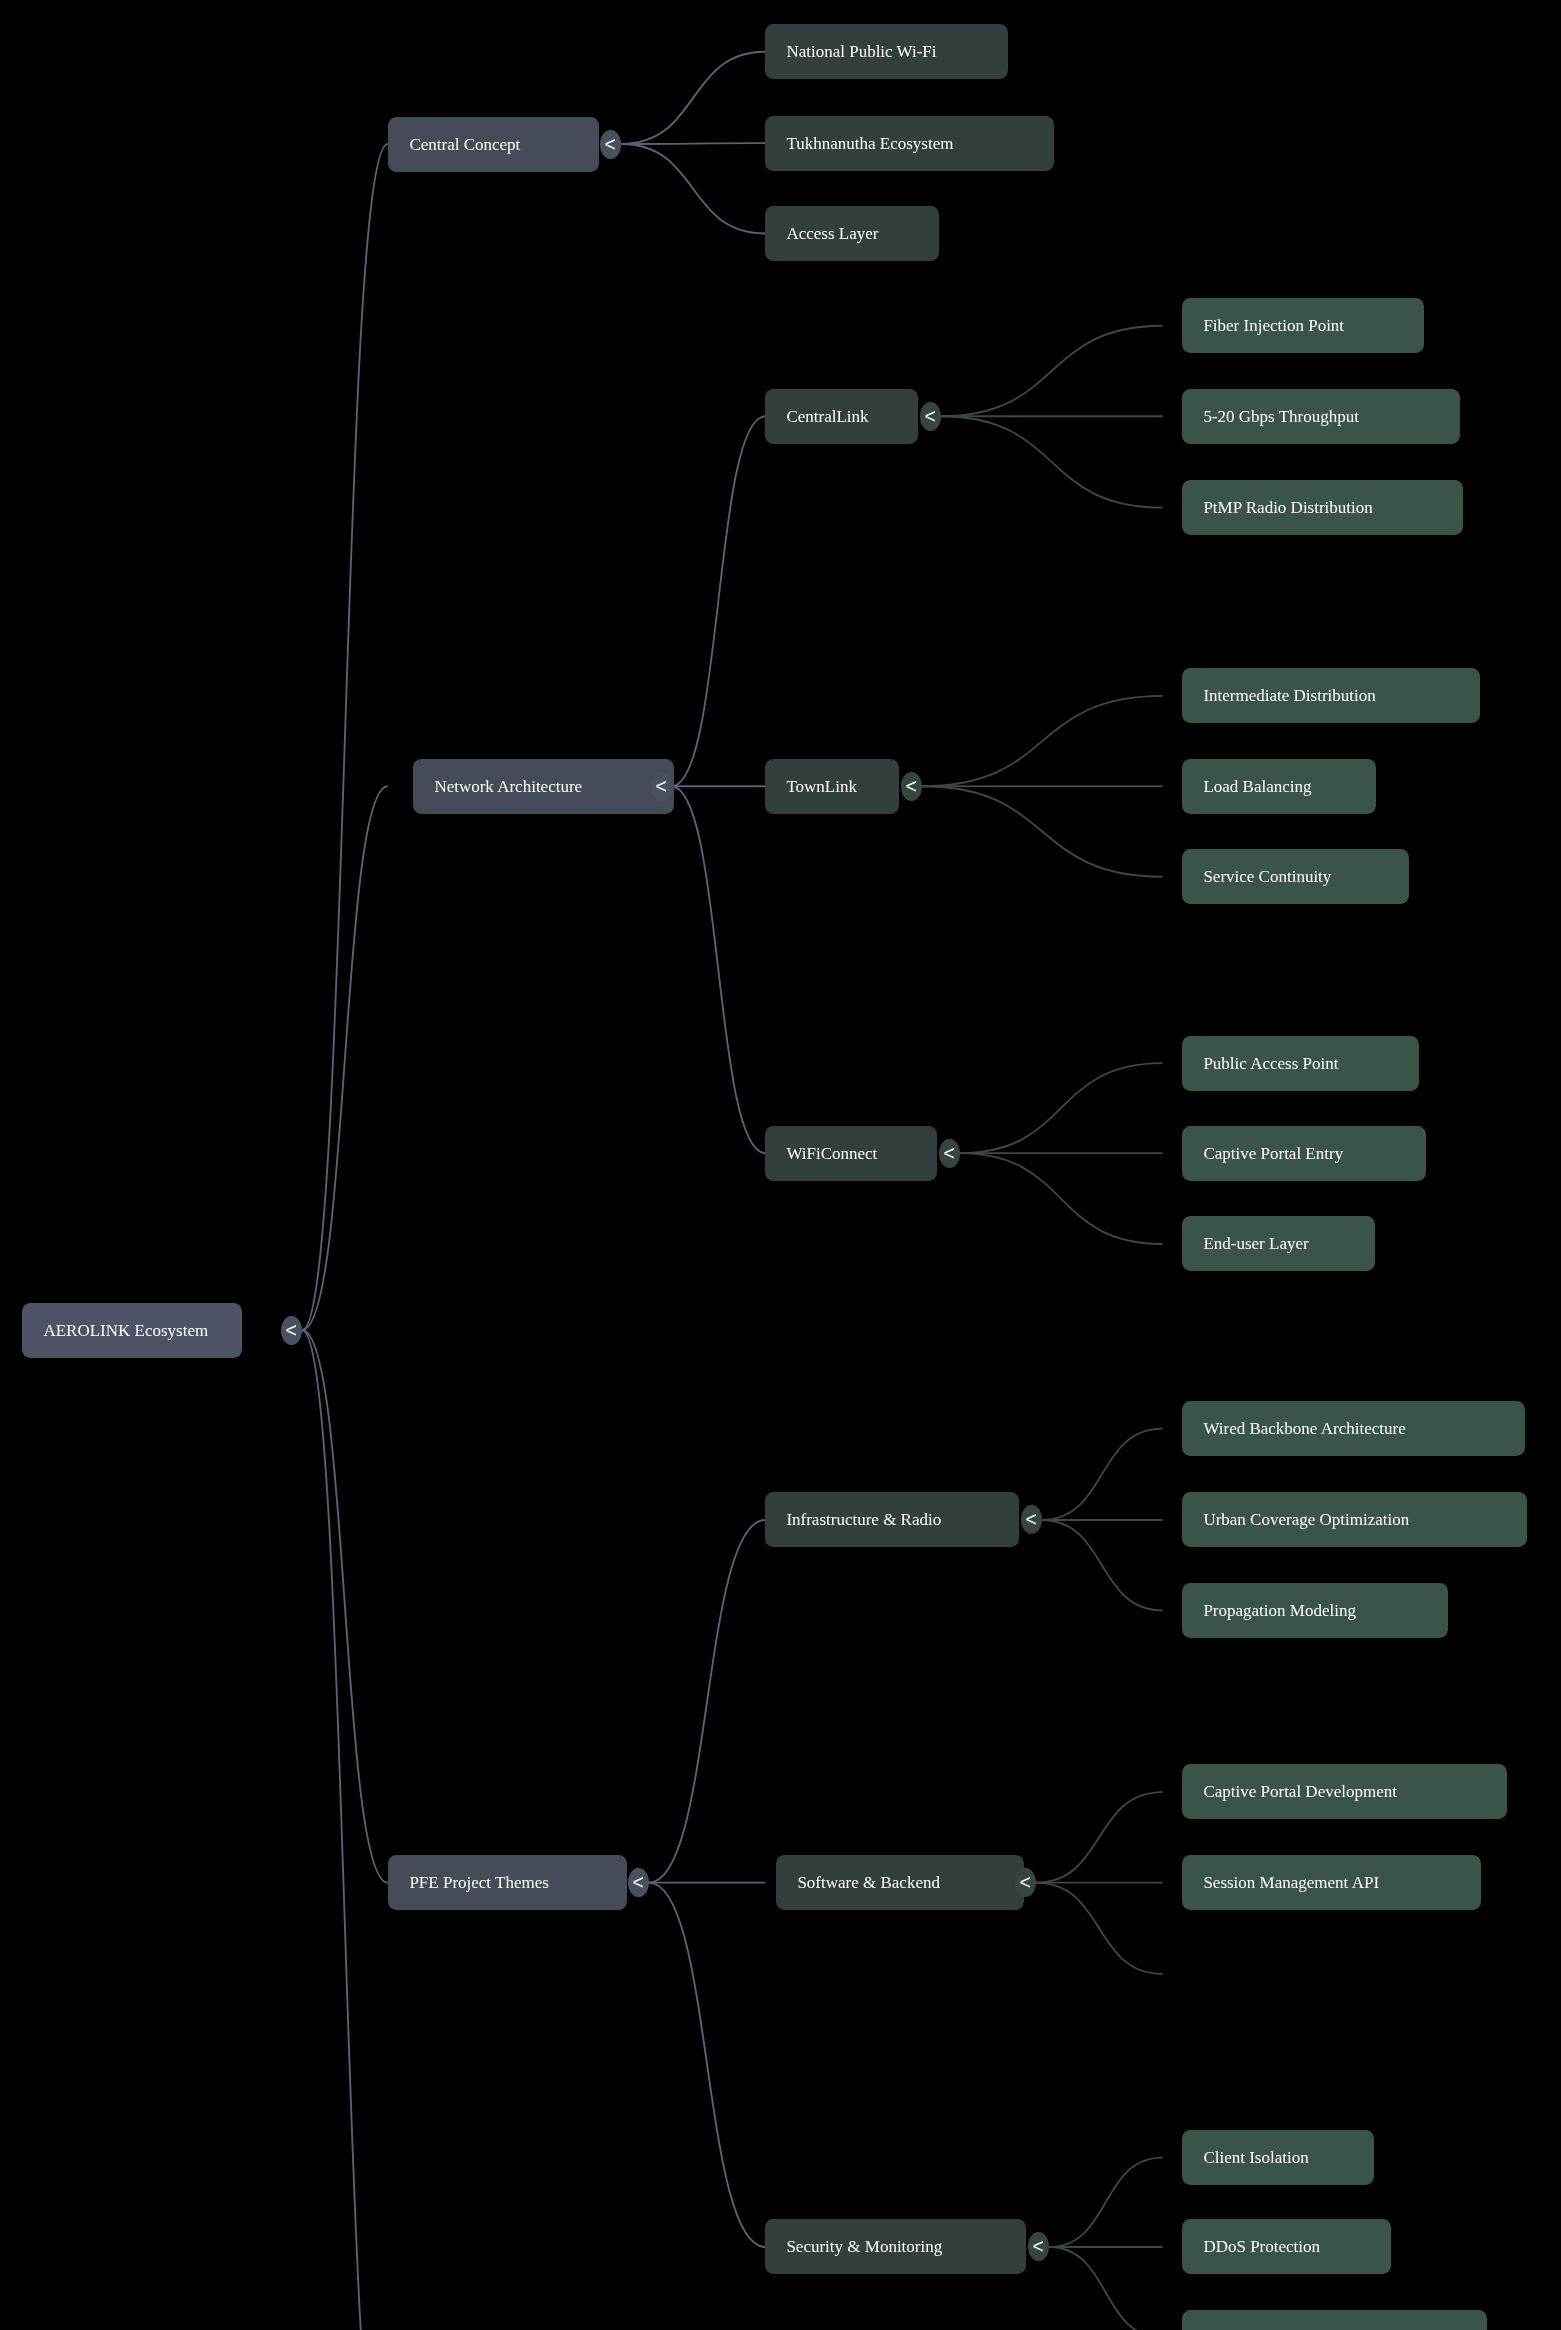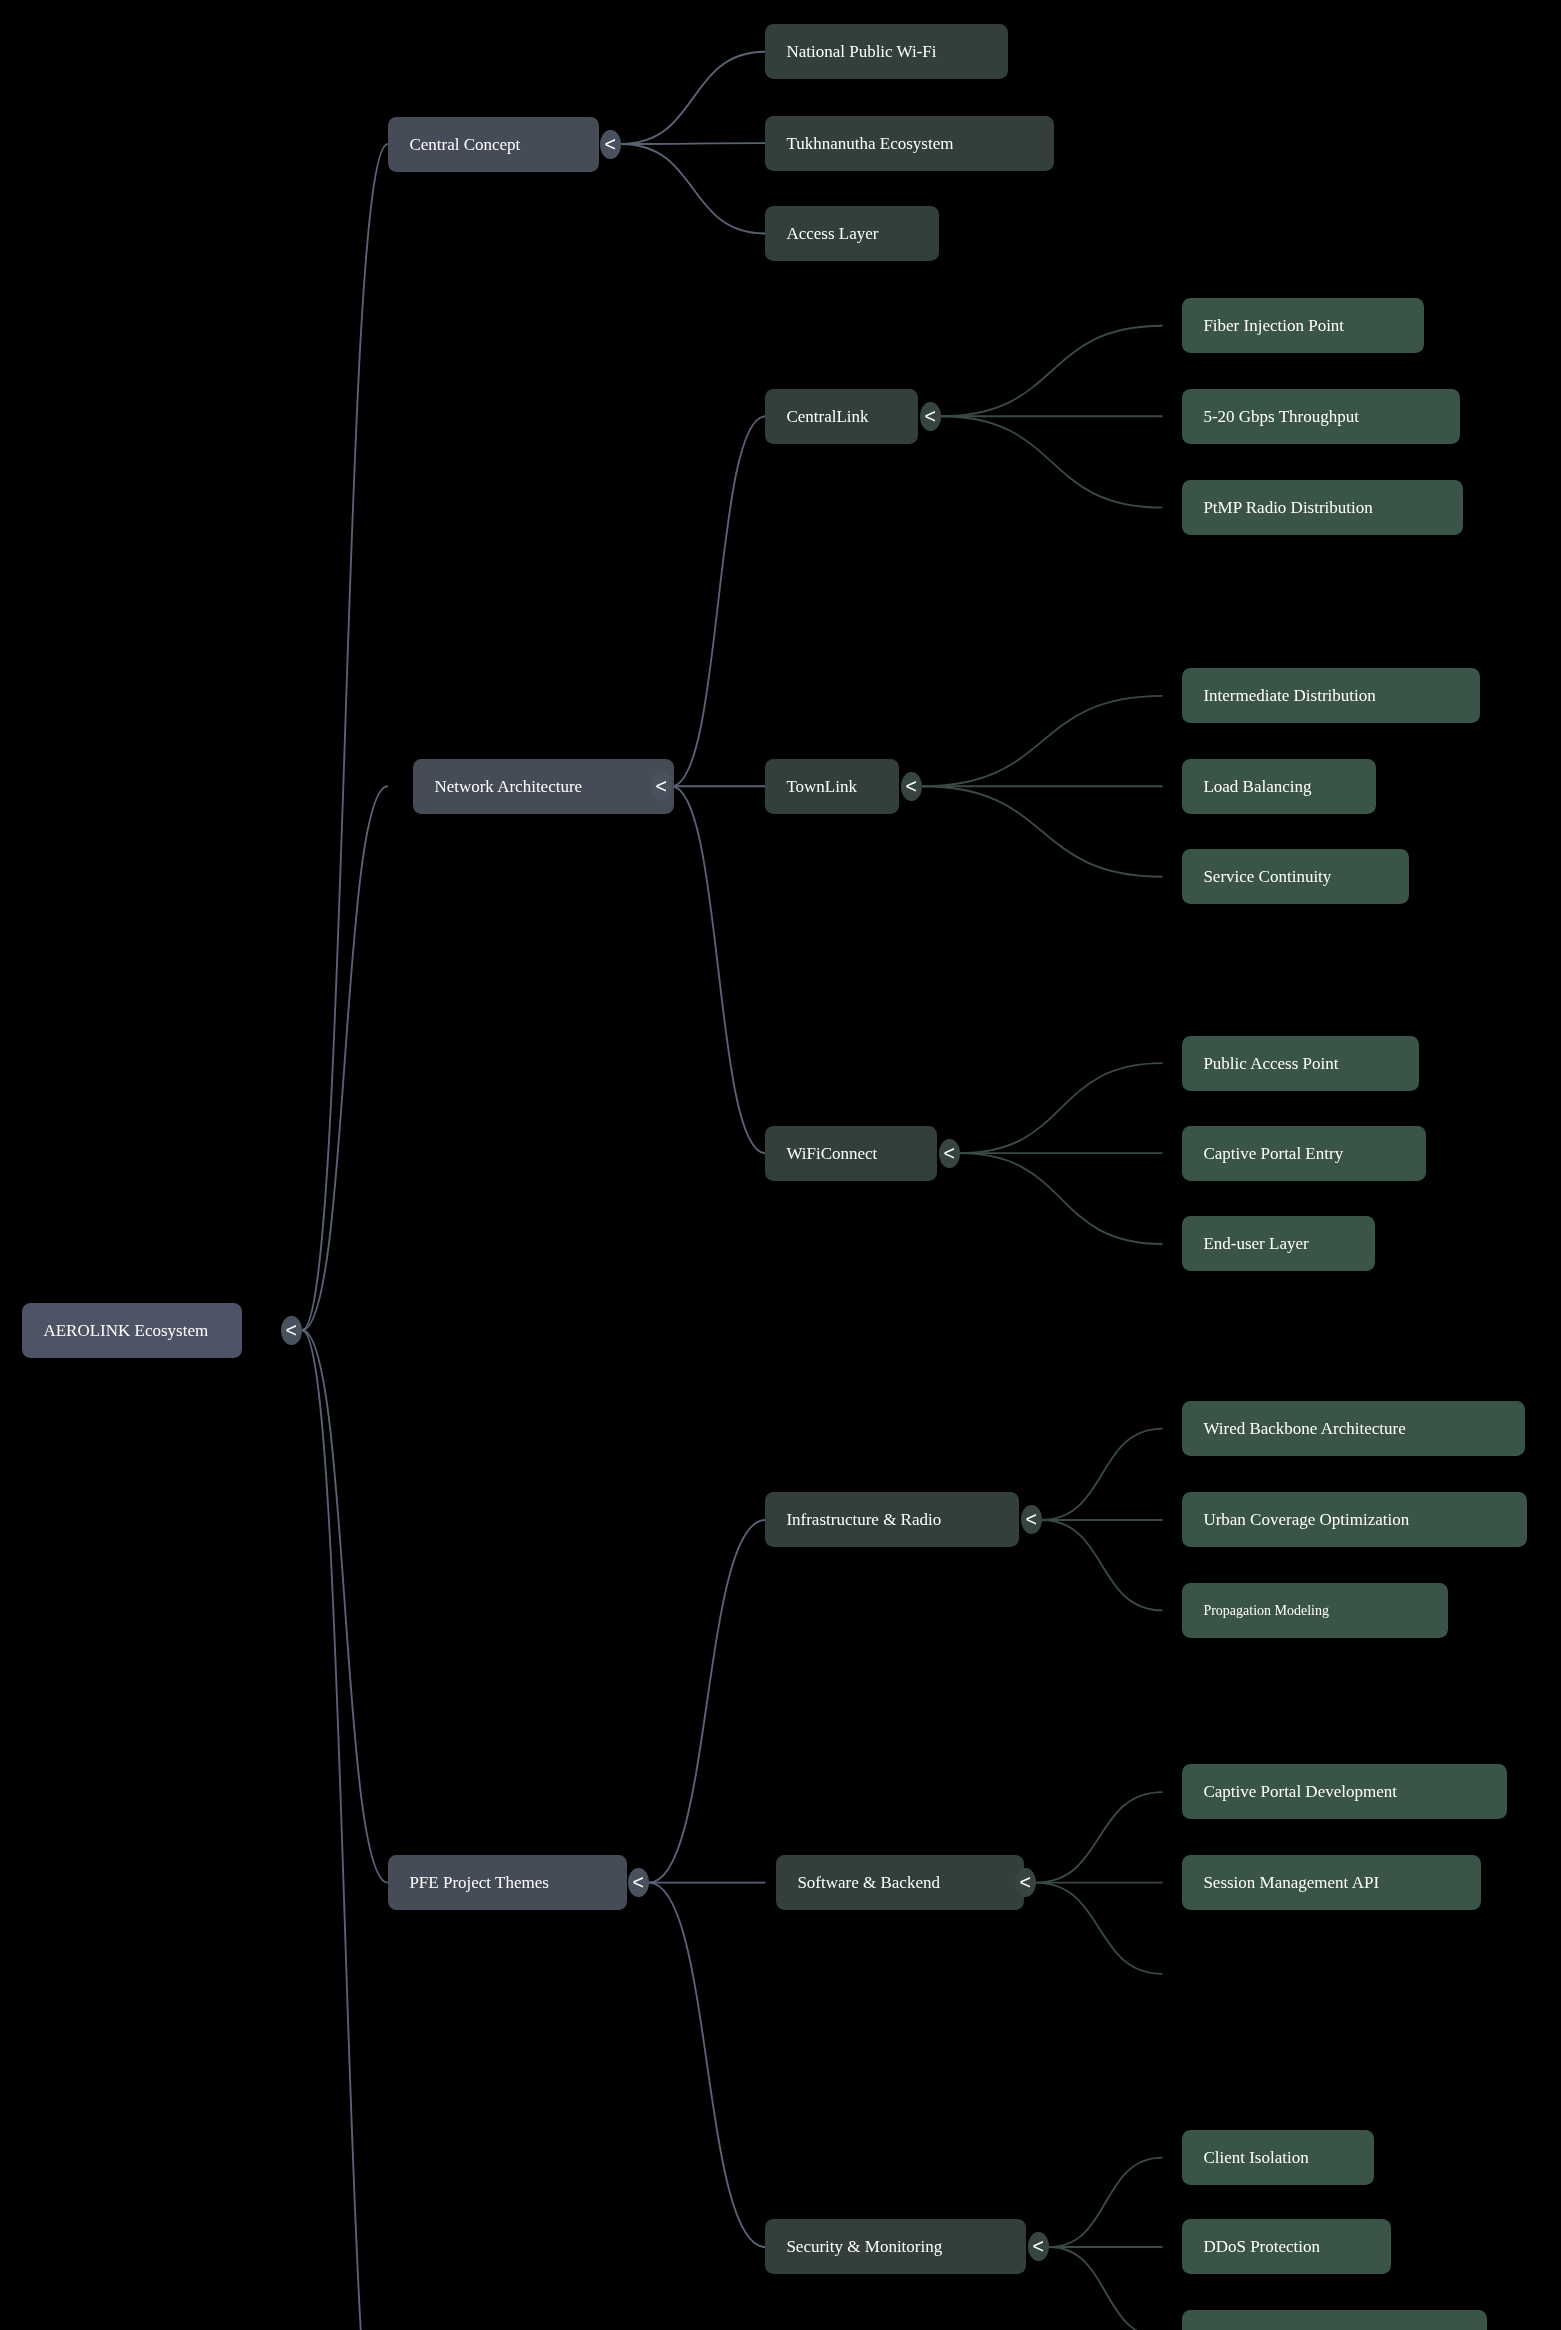--- a/index.html
+++ b/index.html
@@ -126,21 +126,21 @@
     <div class="node n-l2" style="left: 765px; top: 1492px; width: 254px; height: 55px; font-size: 17px;">
       <span class="lbl">Infrastructure &amp; Radio</span>
     </div>
     <div class="toggle tg-green" style="left: 1021px; top: 1505px;">&lt;</div>
     <div class="node n-leaf" style="left: 1162px; top: 1401px; width: 343px; height: 55px; font-size: 17px; justify-content: center;">
       <span class="lbl">Wired Backbone Architecture</span>
     </div>
     <div class="node n-leaf" style="left: 1162px; top: 1492px; width: 345px; height: 55px; font-size: 17px;">
       <span class="lbl">Urban Coverage Optimization</span>
     </div>
-    <div class="node n-leaf" style="left: 1162px; top: 1583px; width: 266px; height: 55px; font-size: 14px;">
+    <div class="node n-leaf" style="left: 1162px; top: 1583px; width: 266px; height: 55px; font-size: 17px;">
       <span class="lbl">Propagation Modeling</span>
     </div>
     <div class="node n-l2" style="left: 765px; top: 1855px; width: 248px; height: 55px; font-size: 17px; margin-left: 11px;">
       <span class="lbl">Software &amp; Backend</span>
     </div>
     <div class="toggle tg-green" style="left: 1015px; top: 1868px;">&lt;</div>
     <div class="node n-leaf" style="left: 1162px; top: 1764px; width: 325px; height: 55px; font-size: 17px;">
       <span class="lbl">Captive Portal Development</span>
     </div>
     <div class="node n-leaf" style="left: 1162px; top: 1855px; width: 299px; height: 55px; font-size: 17px;">

